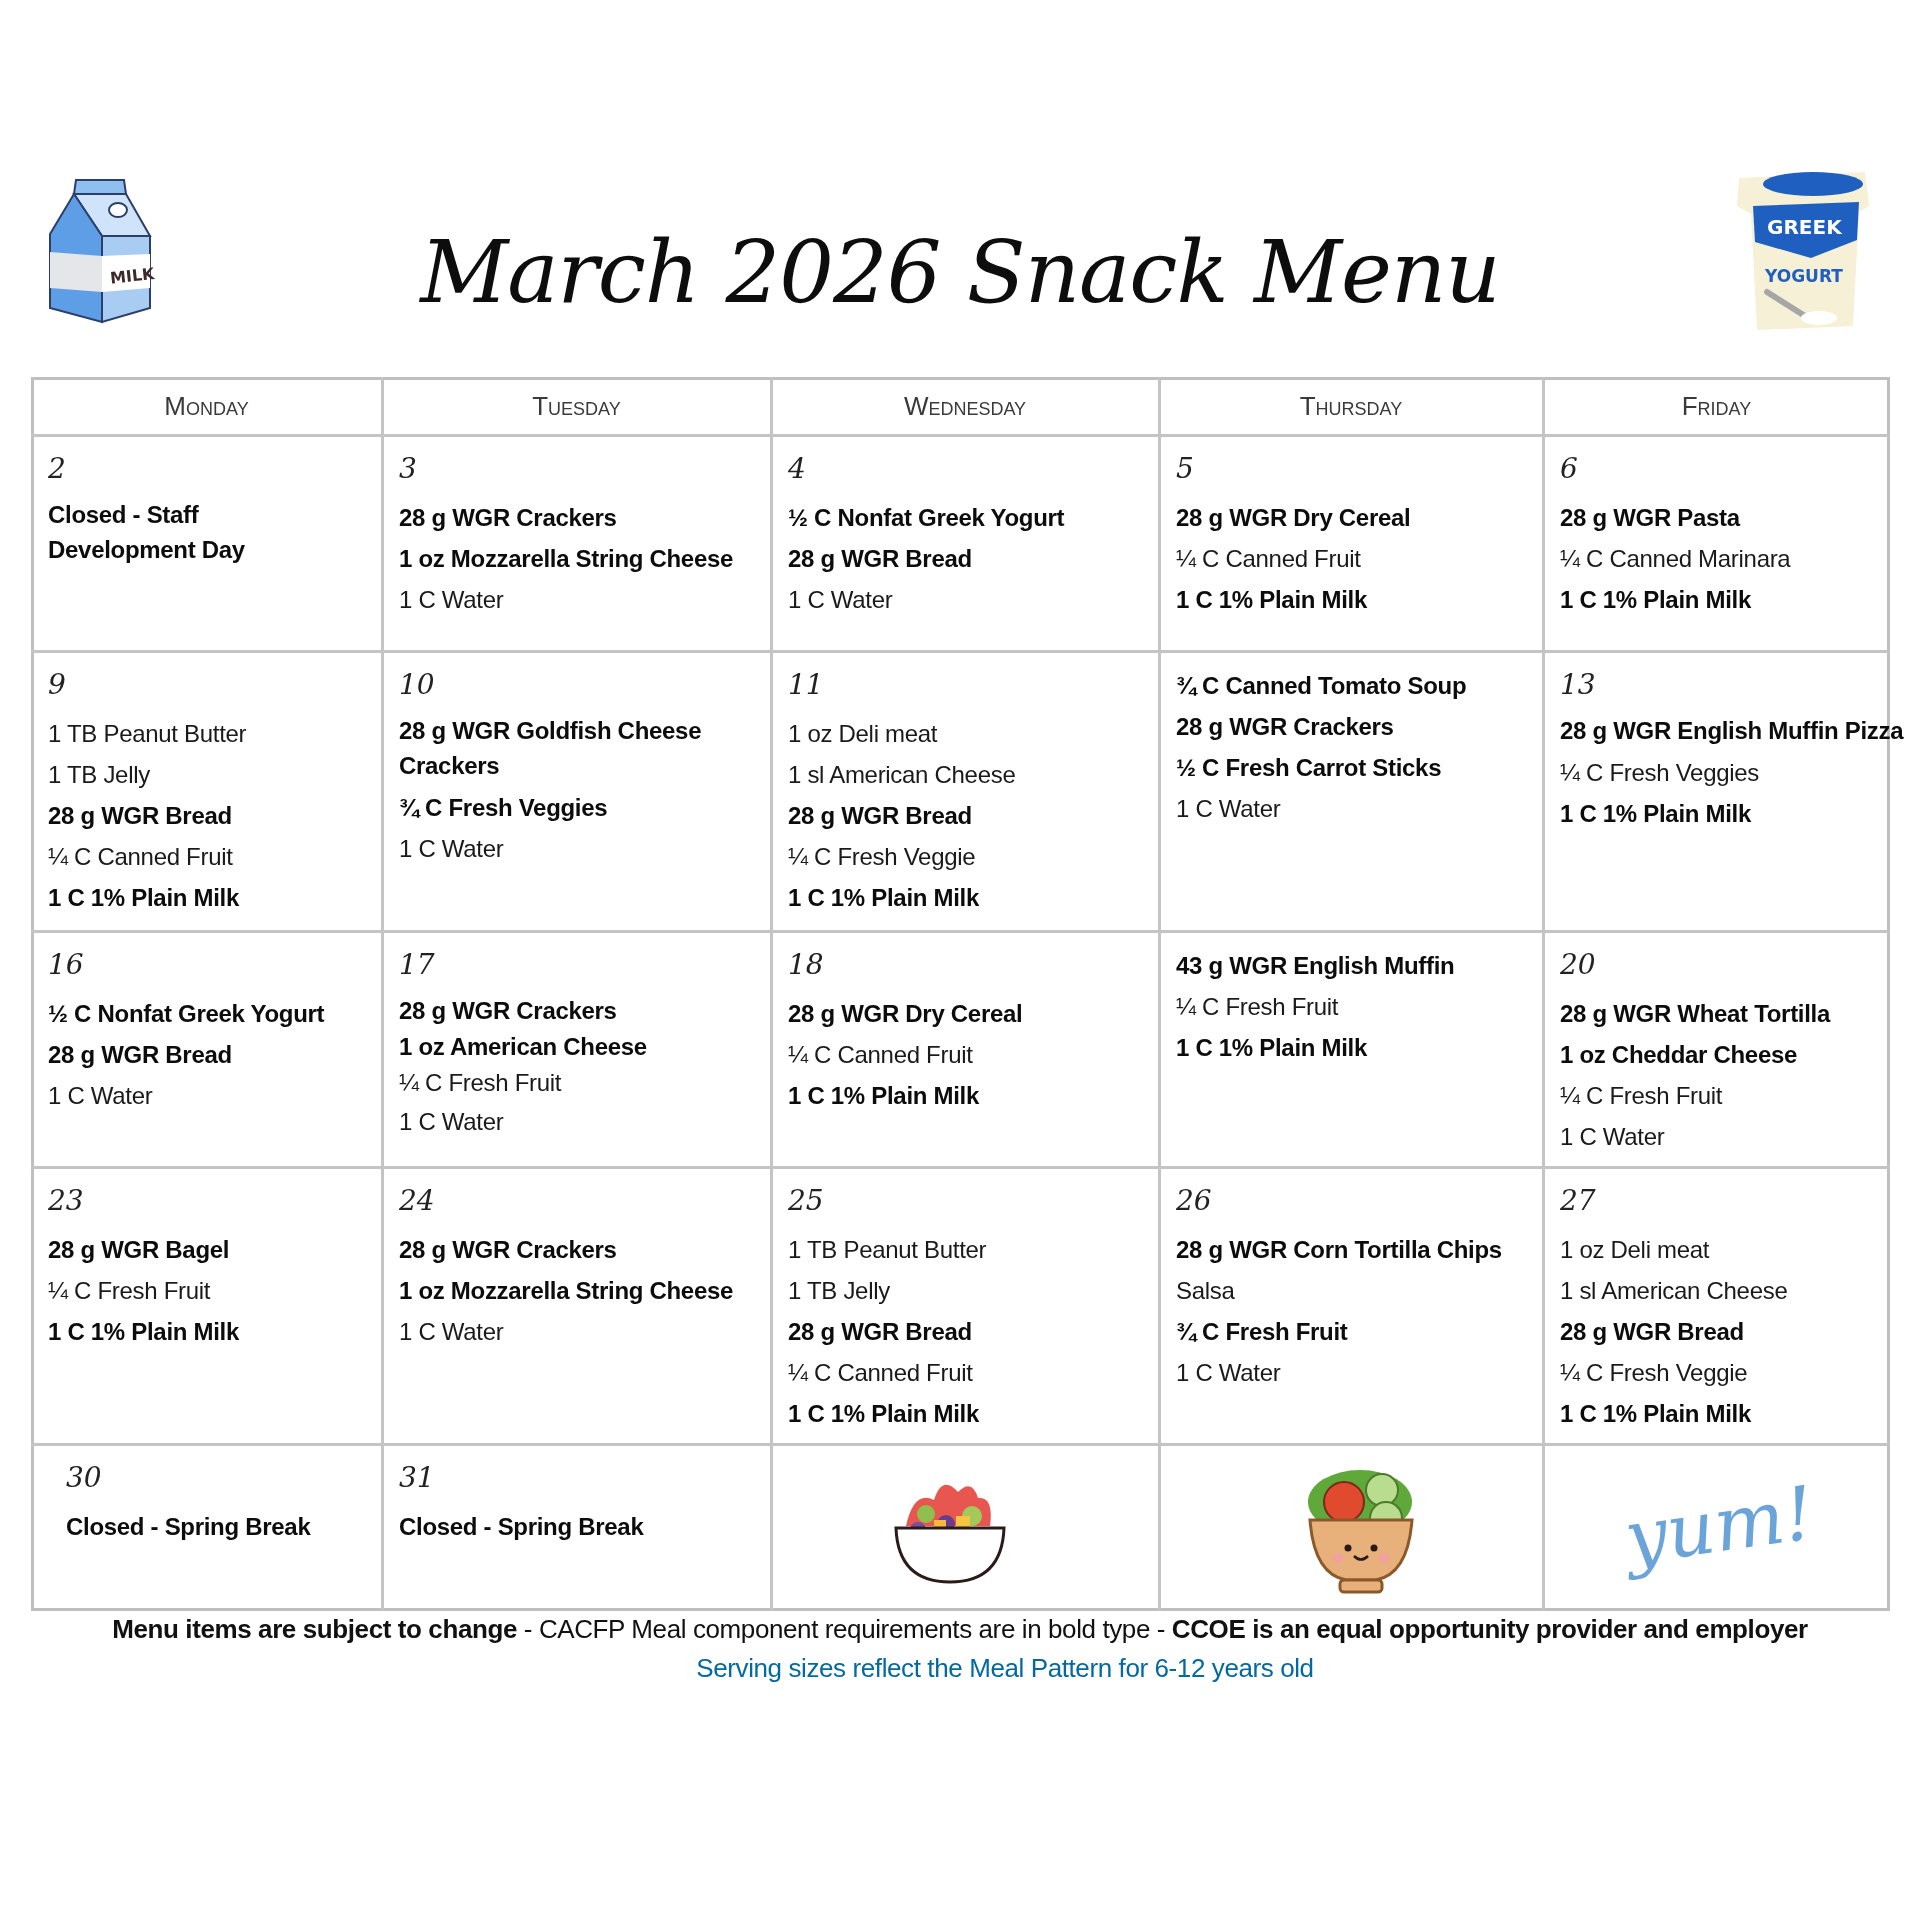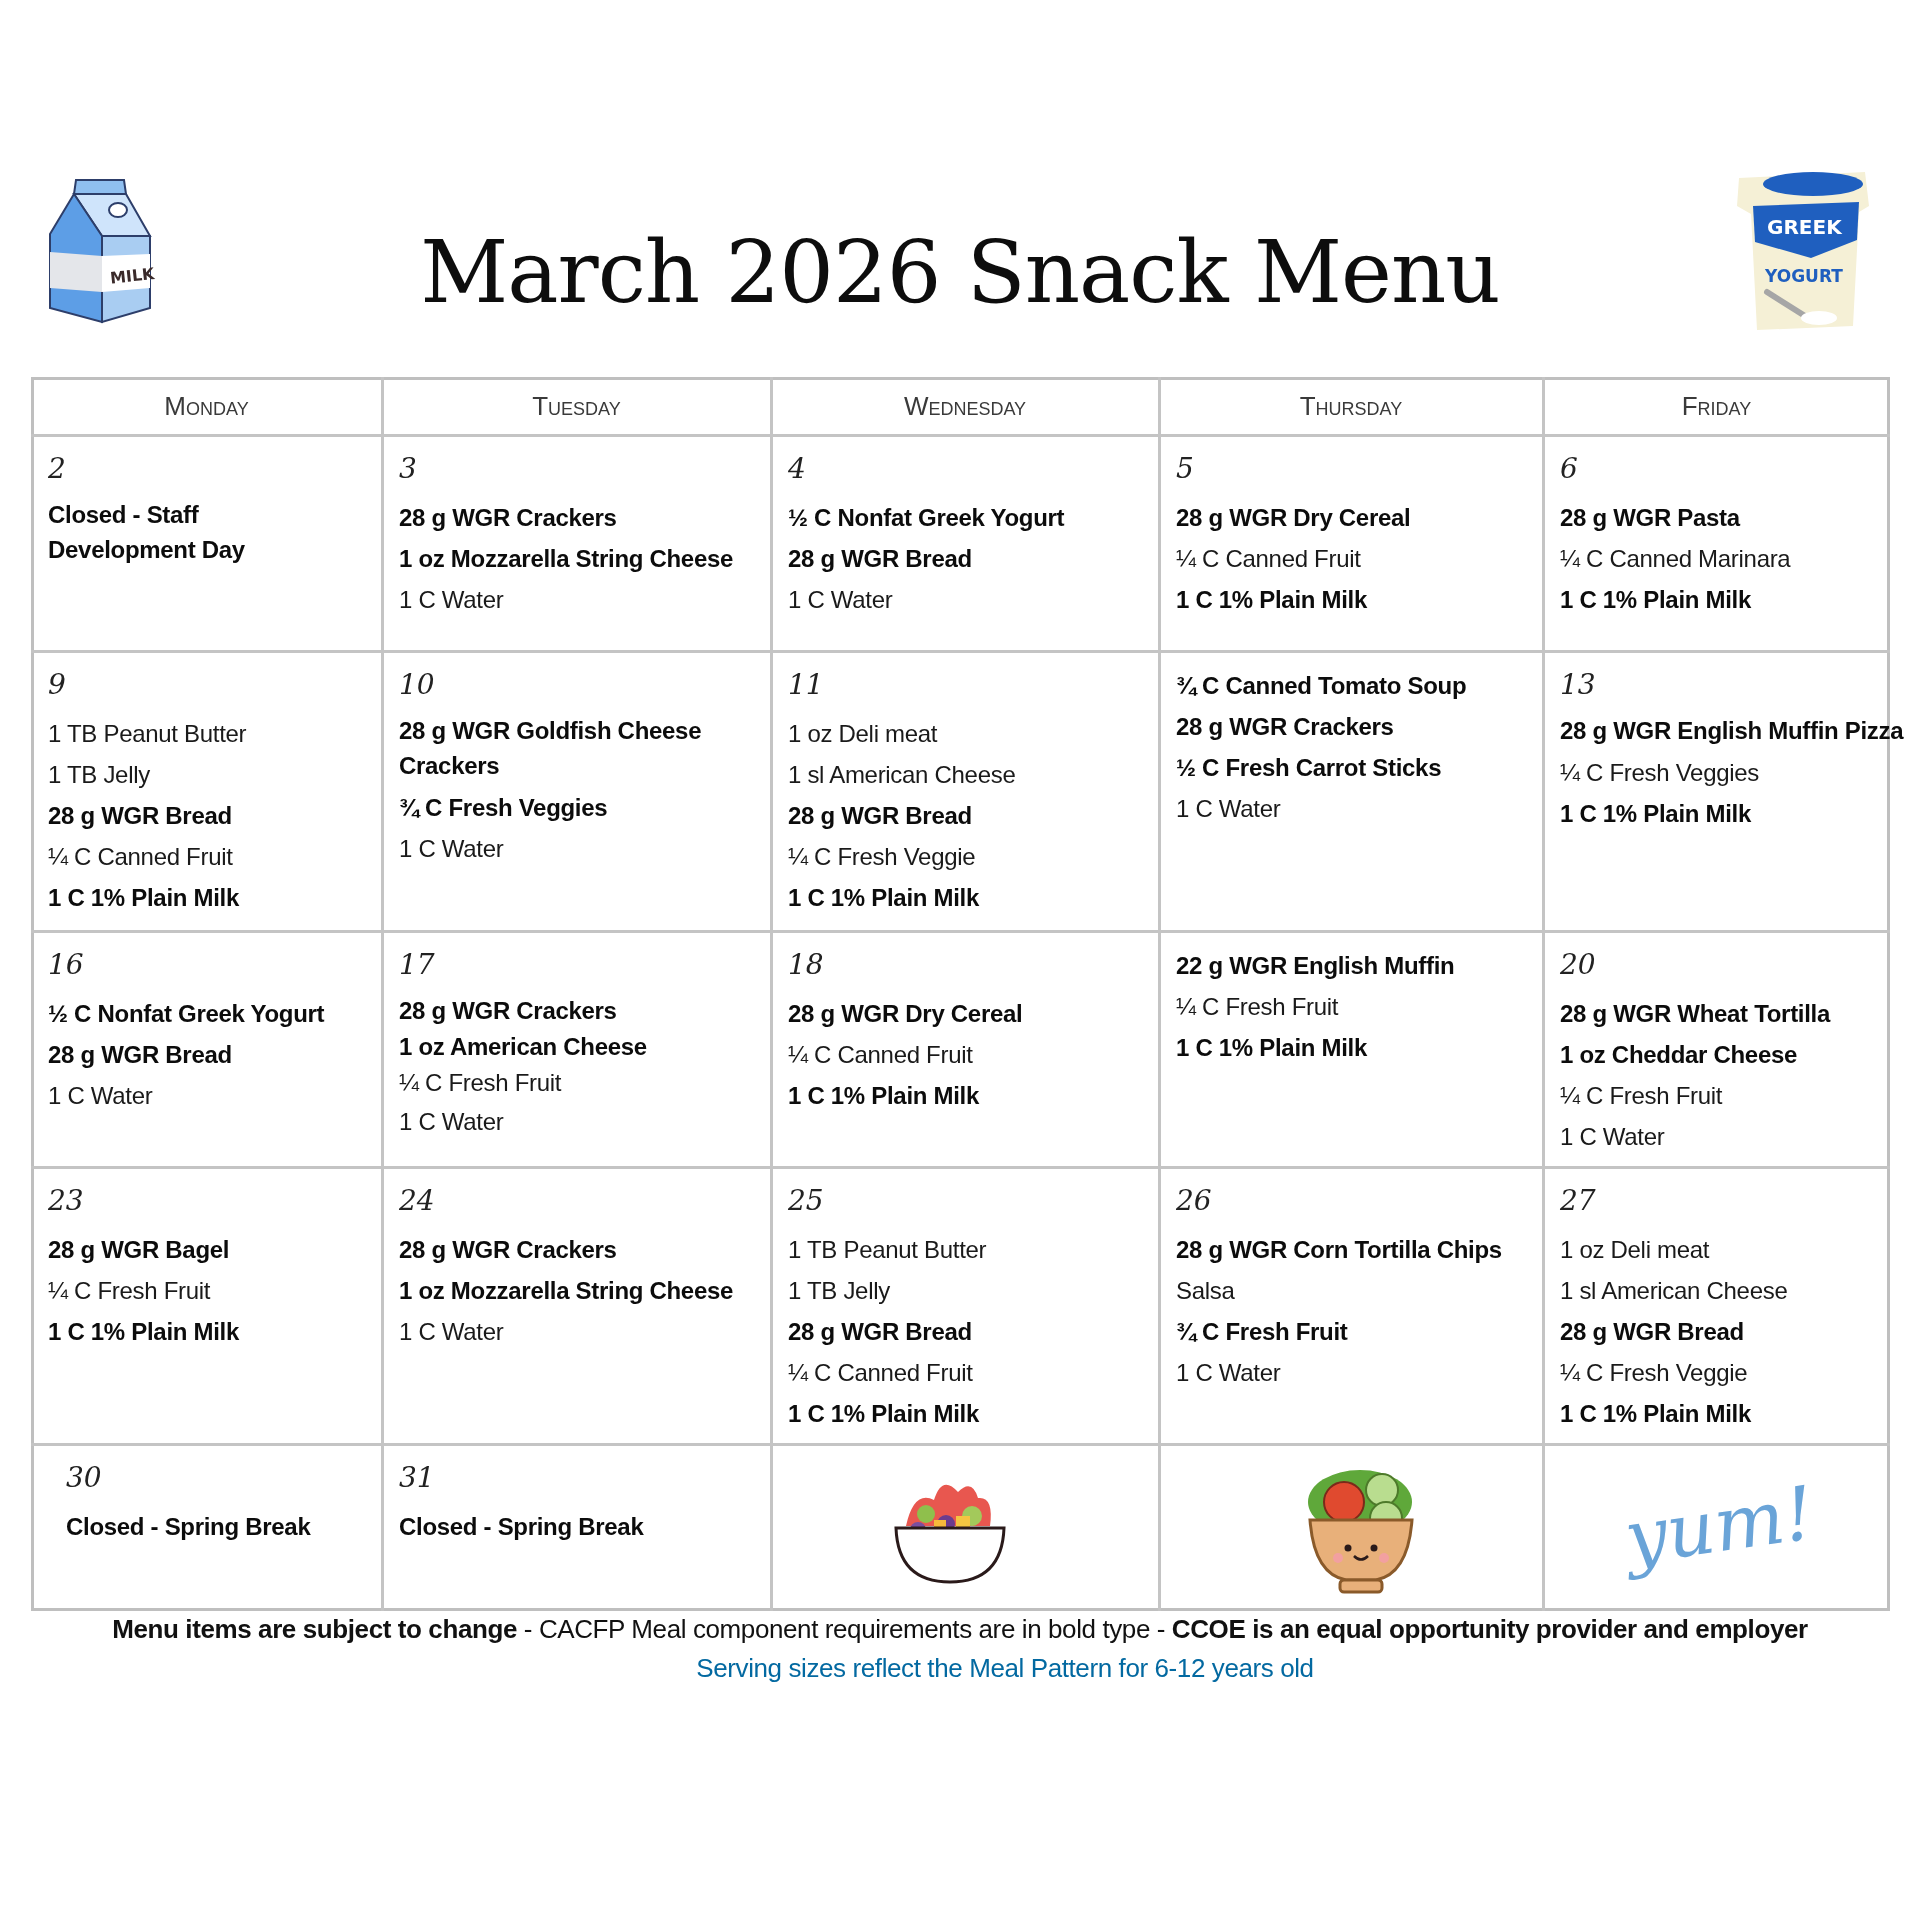--- a/index.html
+++ b/index.html
@@ -1,17 +1,17 @@
 <!DOCTYPE html>
 <html><head>
 <meta charset="utf-8">
 <style>
   html, body { margin:0; padding:0; background:#ffffff; }
   body { width:1920px; height:1920px; position:relative; overflow:hidden; font-family:"Liberation Sans", sans-serif; color:#111; }
-  .title { position:absolute; left:0; width:1920px; top:222px; text-align:center; font-family:"DejaVu Serif", serif; font-size:86px; letter-spacing:-1px; color:#0d0d0d; }
+  .title { position:absolute; left:0; width:1920px; top:222px; text-align:center; font-family:"DejaVu Serif", serif; font-style:italic; font-size:86px; letter-spacing:-1px; color:#0d0d0d; }
   .milk { position:absolute; left:46px; top:176px; width:112px; height:148px; }
   .yogurt { position:absolute; left:1733px; top:166px; width:140px; height:170px; }
   .grid { position:absolute; left:31px; top:377px; width:1859px; height:1234px; border:3px solid #bfbfbf; box-sizing:border-box; }
   .vline { position:absolute; top:377px; width:3px; height:1234px; background:#c4c4c4; }
   .hline { position:absolute; left:31px; width:1859px; height:3px; background:#c4c4c4; }
   .hdr { position:absolute; top:377px; height:58px; line-height:58px; text-align:center; font-family:Liberation Sans, sans-serif; font-variant:small-caps; font-size:26px; color:#3a3a3a; letter-spacing:0px; }
   .cell { position:absolute; box-sizing:border-box; padding:14px 0 0 17px; }
   .daynum { font-family:"DejaVu Serif", serif; font-style:italic; font-size:28px; color:#222; height:48px; line-height:40px; }
   .item { font-size:24px; line-height:41px; white-space:nowrap; color:#1a1a1a; letter-spacing:-0.3px; }
   .item.b { font-weight:bold; color:#0c0c0c; }
@@ -140,21 +140,21 @@
       <div class="item" style="line-height: 36px;">¼ C Fresh Fruit</div>
       <div class="item">1 C Water</div>
     </div>
     <div class="cell" style="left: 771px; top: 931px; width: 388px; height: 236px;">
       <div class="daynum">18</div>
       <div class="item b">28 g WGR Dry Cereal</div>
       <div class="item">¼ C Canned Fruit</div>
       <div class="item b">1 C 1% Plain Milk</div>
     </div>
     <div class="cell" style="left: 1159px; top: 931px; width: 384px; height: 236px;">
-      <div class="item b">22 g WGR English Muffin</div>
+      <div class="item b">43 g WGR English Muffin</div>
       <div class="item">¼ C Fresh Fruit</div>
       <div class="item b">1 C 1% Plain Milk</div>
     </div>
     <div class="cell" style="left: 1543px; top: 931px; width: 347px; height: 236px;">
       <div class="daynum">20</div>
       <div class="item b">28 g WGR Wheat Tortilla</div>
       <div class="item b">1 oz Cheddar Cheese</div>
       <div class="item">¼ C Fresh Fruit</div>
       <div class="item">1 C Water</div>
     </div>

